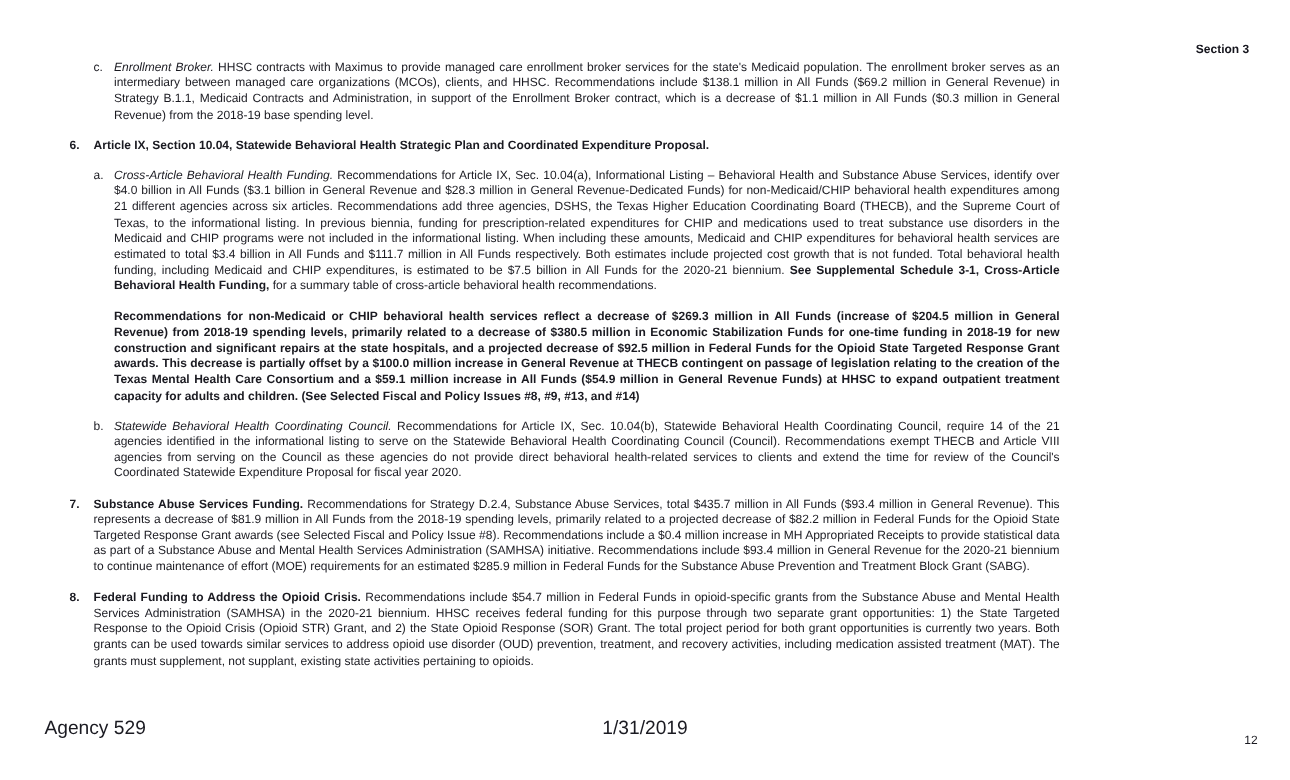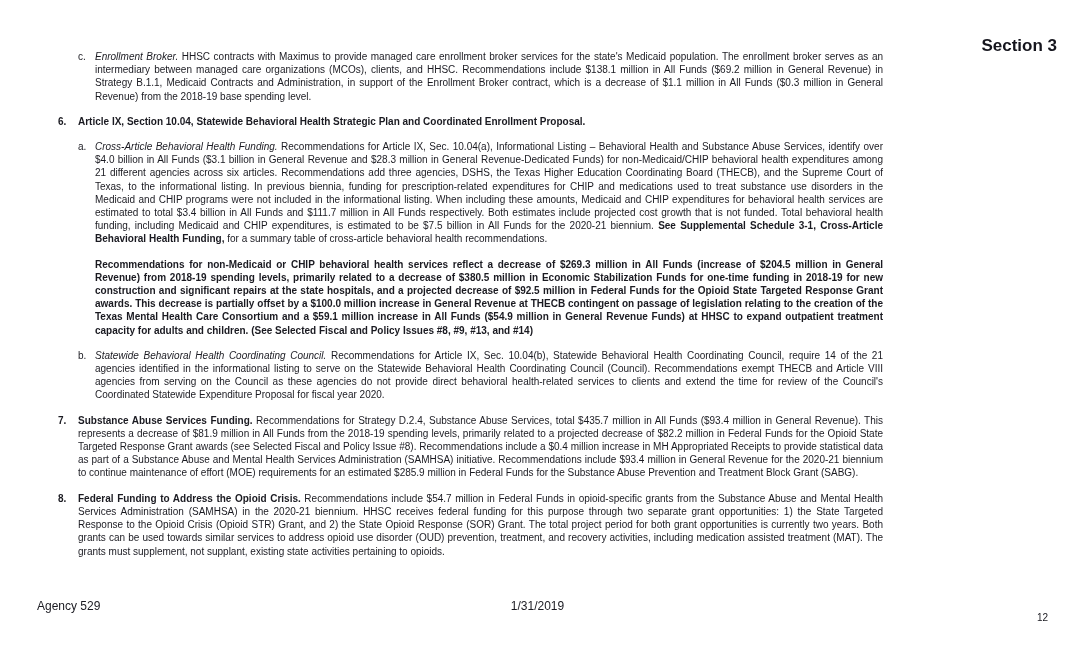--- a/index.html
+++ b/index.html
@@ -12,22 +12,22 @@
     width: 1075px;
     height: 650px;
     background: #ffffff;
     font-family: "Liberation Sans", sans-serif;
     color: #1a1a21;
     overflow: hidden;
   }
   .section-header {
     position: absolute;
     top: 36px;
-    right: 18px;
-    font-size: 17px;
+    right: 34px;
+    font-size: 10px;
     font-weight: bold;
     color: #15151d;
   }
   .content {
     position: absolute;
     top: 50px;
     left: 58px;
     right: 192px;
     font-size: 10px;
     line-height: 13.2px;
@@ -50,21 +50,21 @@
     flex: 1 1 auto;
   }
   .seg-italic { font-style: italic; margin-top: 30px; }
   .seg-bold { font-weight: bold; }
   .footer {
     position: absolute;
     top: 599px;
     left: 0;
     width: 1075px;
     height: 14px;
-    font-size: 12px;
+    font-size: 16px;
   }
   .footer .agency {
     position: absolute;
     left: 37px;
     top: 0;
   }
   .footer .date {
     position: absolute;
     left: 0;
     width: 1075px;
@@ -84,21 +84,21 @@
 <div class="page">
   <div class="section-header">Section 3</div>
 
   <div class="content" id="content">
       <div class="para level-2">
         <span class="marker">c.</span>
         <div class="ptext"><span class="seg-italic">Enrollment Broker.</span><span> HHSC contracts with Maximus to provide managed care enrollment broker services for the state's Medicaid population. The enrollment broker serves as an intermediary between managed care organizations (MCOs), clients, and HHSC. Recommendations include $138.1 million in All Funds ($69.2 million in General Revenue) in Strategy B.1.1, Medicaid Contracts and Administration, in support of the Enrollment Broker contract, which is a decrease of $1.1 million in All Funds ($0.3 million in General Revenue) from the 2018-19 base spending level.</span></div>
       </div>
       <div class="para level-1">
         <span class="marker">6.</span>
-        <div class="ptext"><span class="seg-bold">Article IX, Section 10.04, Statewide Behavioral Health Strategic Plan and Coordinated Enrollment Proposal.</span></div>
+        <div class="ptext"><span class="seg-bold">Article IX, Section 10.04, Statewide Behavioral Health Strategic Plan and Coordinated Expenditure Proposal.</span></div>
       </div>
       <div class="para level-2">
         <span class="marker">a.</span>
         <div class="ptext"><span class="seg-italic">Cross-Article Behavioral Health Funding.</span><span> Recommendations for Article IX, Sec. 10.04(a), Informational Listing – Behavioral Health and Substance Abuse Services, identify over $4.0 billion in All Funds ($3.1 billion in General Revenue and $28.3 million in General Revenue-Dedicated Funds) for non-Medicaid/CHIP behavioral health expenditures among 21 different agencies across six articles. Recommendations add three agencies, DSHS, the Texas Higher Education Coordinating Board (THECB), and the Supreme Court of Texas, to the informational listing. In previous biennia, funding for prescription-related expenditures for CHIP and medications used to treat substance use disorders in the Medicaid and CHIP programs were not included in the informational listing. When including these amounts, Medicaid and CHIP expenditures for behavioral health services are estimated to total $3.4 billion in All Funds and $111.7 million in All Funds respectively. Both estimates include projected cost growth that is not funded. Total behavioral health funding, including Medicaid and CHIP expenditures, is estimated to be $7.5 billion in All Funds for the 2020-21 biennium. </span><span class="seg-bold">See Supplemental Schedule 3-1, Cross-Article Behavioral Health Funding,</span><span> for a summary table of cross-article behavioral health recommendations.</span></div>
       </div>
       <div class="para level-2 no-marker">
         <div class="ptext"><span>Recommendations for non-Medicaid or CHIP behavioral health services reflect a decrease of $269.3 million in All Funds (increase of $204.5 million in General Revenue) from 2018-19 spending levels, primarily related to a decrease of $380.5 million in Economic Stabilization Funds for one-time funding in 2018-19 for new construction and significant repairs at the state hospitals, and a projected decrease of $92.5 million in Federal Funds for the Opioid State Targeted Response Grant awards. This decrease is partially offset by a $100.0 million increase in General Revenue at THECB contingent on passage of legislation relating to the creation of the Texas Mental Health Care Consortium and a $59.1 million increase in All Funds ($54.9 million in General Revenue Funds) at HHSC to expand outpatient treatment capacity for adults and children. (See Selected Fiscal and Policy Issues #8, #9, #13, and #14)</span></div>
       </div>
       <div class="para level-2">
         <span class="marker">b.</span>

